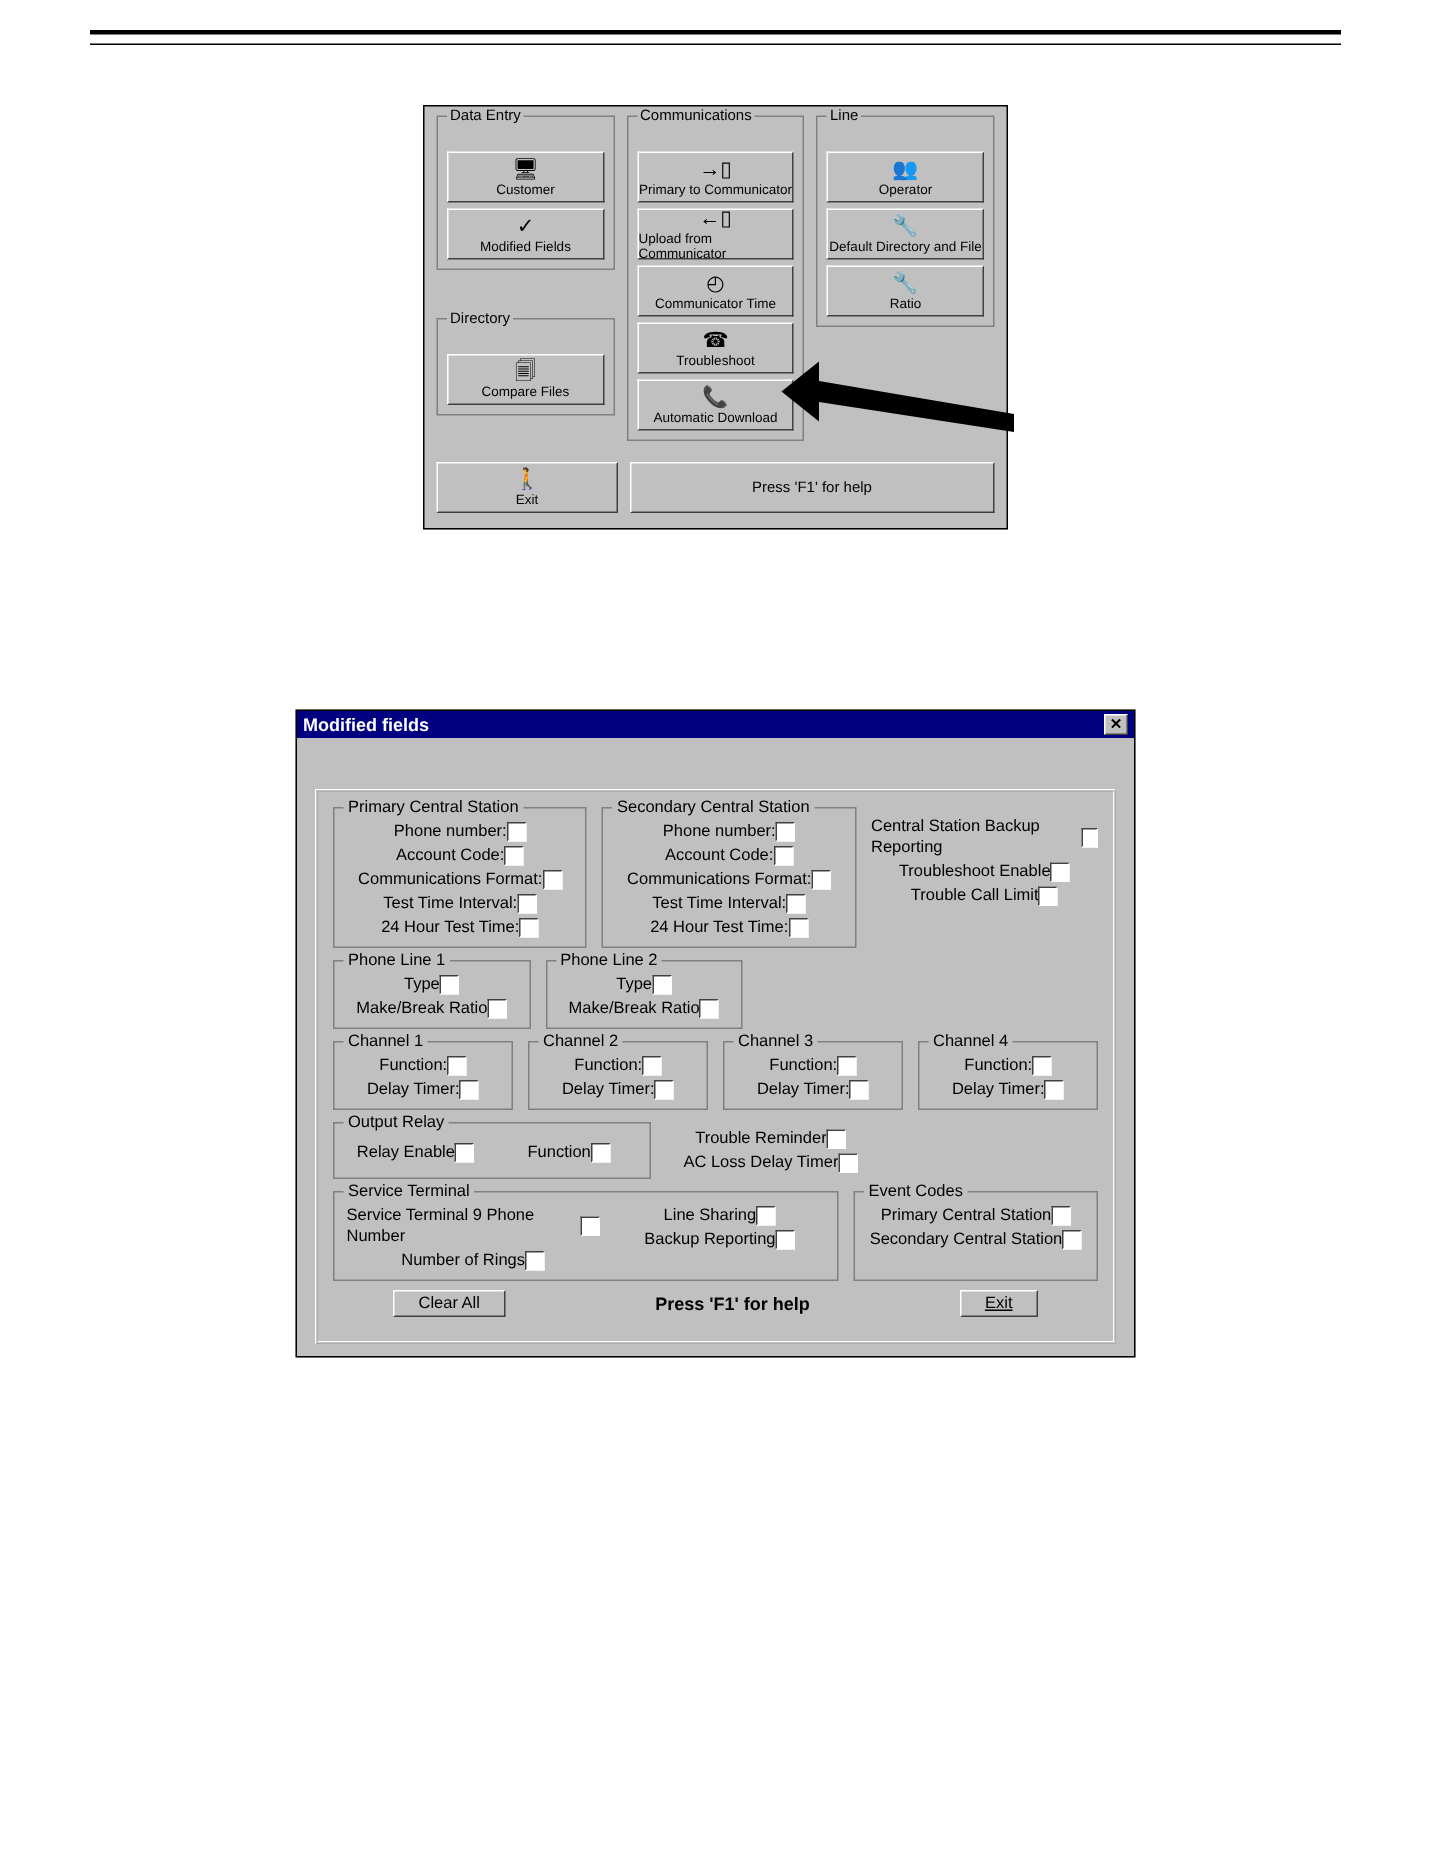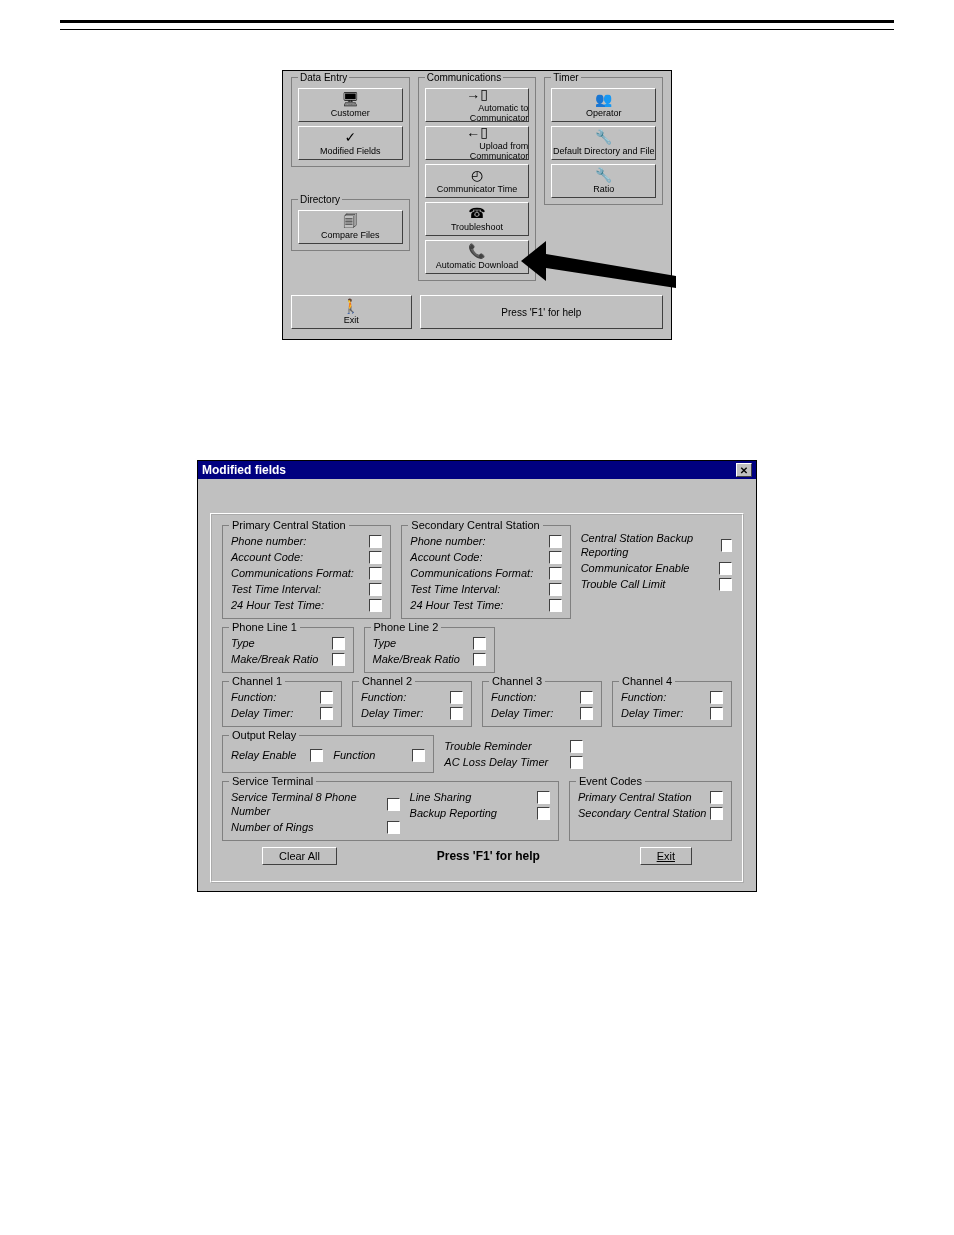--- a/index.html
+++ b/index.html
@@ -6,21 +6,21 @@
   body { margin:0; background:#fff; font-family:"MS Sans Serif","Microsoft Sans Serif",Arial,sans-serif; font-size:11px; color:#000; }
   .page { width:954px; margin:0 auto; padding:20px 60px; }
   hr.heavy { border:none; border-top:3px solid #000; margin:0 0 6px; }
   hr.thin  { border:none; border-top:1px solid #000; margin:0 0 40px; }
   .figure { display:flex; flex-direction:column; align-items:center; margin:40px 0 80px; }
 
   
   .menu-panel { width:390px; background:#c0c0c0; border:1px solid #000; padding:6px 8px 10px; }
   .menu-cols { display:flex; gap:8px; }
   .menu-col { flex:1; display:flex; flex-direction:column; gap:6px; }
-  .fieldset { border:1px solid #808080; position:relative; padding:10px 6px 6px;text-align:right; }
+  .fieldset { border:1px solid #808080; position:relative; padding:23px 6px 6px; }
   .fieldset > .legend { position:absolute; top:-6px; left:6px; background:#c0c0c0; padding:0 2px; font-size:10px; }
   .btn3d {
     display:flex; flex-direction:column; align-items:center; justify-content:center;
     height:34px; width:100%;
     border-top:1px solid #fff; border-left:1px solid #fff;
     border-right:1px solid #404040; border-bottom:1px solid #404040;
     background:#c0c0c0; font-size:10px; cursor:pointer;
   }
   .btn3d .icon { font-size:14px; line-height:14px; }
   .btn3d .lbl { font-size:9px; margin-top:2px; }
@@ -37,21 +37,21 @@
   .dialog { width:560px; border:1px solid #000; background:#c0c0c0; }
   .titlebar { background:#000080; color:#fff; display:flex; align-items:center; justify-content:space-between; padding:2px 4px; font-weight:bold; font-size:12px; }
   .closebtn { width:16px; height:14px; background:#c0c0c0;
     border-top:1px solid #fff; border-left:1px solid #fff;
     border-right:1px solid #404040; border-bottom:1px solid #404040;
     display:flex; align-items:center; justify-content:center; font-size:10px; font-weight:bold; color:#000; cursor:pointer; }
   .dlg-body { padding:10px 12px 8px; }
   .outer-frame { border:2px ridge #fff; padding:10px 10px 6px;margin-top:24px; }
   .grp { border:1px solid #808080; position:relative; padding:8px 8px 6px; }
   .grp > .legend { position:absolute; top:-7px; left:6px; background:#c0c0c0; padding:0 3px; font-size:11px; }
-  .row { display:flex; align-items:center; justify-content:space-between; font-size:11px; line-height:14px;font-style:italic; }
+  .row { display:flex; align-items:center; justify-content:center; font-size:11px; line-height:14px; }
   .row .cb { width:13px; height:13px; background:#fff;
     border-top:1px solid #404040; border-left:1px solid #404040;
     border-right:1px solid #fff; border-bottom:1px solid #fff; cursor:pointer; }
   .flex { display:flex; }
   .gap10 { gap:10px; }
   .mt6 { margin-top:6px; }
   .mt8 { margin-top:8px; }
   .col { display:flex; flex-direction:column; gap:2px; }
   .btnflat {
     border-top:1px solid #fff; border-left:1px solid #fff;
@@ -95,21 +95,21 @@
               <span class="lbl">Compare Files</span>
             </div>
           </div>
         </div>
 
         <div class="menu-col">
           <div class="fieldset">
             <div class="legend">Communications</div>
             <div class="btn3d">
               <span class="icon">→▯</span>
-              <span class="lbl">Automatic to Communicator</span>
+              <span class="lbl">Primary to Communicator</span>
             </div>
                 <div style="height:4px"></div>
             <div class="btn3d">
               <span class="icon">←▯</span>
               <span class="lbl">Upload from Communicator</span>
             </div>
                 <div style="height:4px"></div>
             <div class="btn3d">
               <span class="icon">◴</span>
               <span class="lbl">Communicator Time</span>
@@ -122,21 +122,21 @@
                 <div style="height:4px"></div>
             <div class="btn3d">
               <span class="icon">📞</span>
               <span class="lbl">Automatic Download</span>
             </div>
           </div>
         </div>
 
         <div class="menu-col">
           <div class="fieldset">
-            <div class="legend">Timer</div>
+            <div class="legend">Line</div>
             <div class="btn3d">
               <span class="icon">👥</span>
               <span class="lbl">Operator</span>
             </div>
                 <div style="height:4px"></div>
             <div class="btn3d">
               <span class="icon">🔧</span>
               <span class="lbl">Default Directory and File</span>
             </div>
                 <div style="height:4px"></div>
@@ -225,21 +225,21 @@
                     <div class="cb"></div>
                   </div>
               </div>
             </div>
             <div class="col" style="flex:1; padding-top:6px">
               <div class="row">
                   <span>Central Station Backup Reporting</span>
                   <div class="cb"></div>
                 </div>
               <div class="row">
-                  <span>Communicator Enable</span>
+                  <span>Troubleshoot Enable</span>
                   <div class="cb"></div>
                 </div>
               <div class="row">
                   <span>Trouble Call Limit</span>
                   <div class="cb"></div>
                 </div>
             </div>
           </div>
 
           <div class="flex gap10 mt8">
@@ -353,21 +353,21 @@
             </div>
             <div style="flex:1"></div>
           </div>
 
           <div class="flex gap10 mt8">
             <div class="grp" style="flex:2.2">
               <div class="legend">Service Terminal</div>
               <div class="flex gap10">
                 <div class="col" style="flex:1.2">
                   <div class="row">
-                      <span>Service Terminal 8 Phone Number</span>
+                      <span>Service Terminal 9 Phone Number</span>
                       <div class="cb"></div>
                     </div>
                   <div class="row">
                       <span>Number of Rings</span>
                       <div class="cb"></div>
                     </div>
                 </div>
                 <div class="col" style="flex:1">
                   <div class="row">
                       <span>Line Sharing</span>

